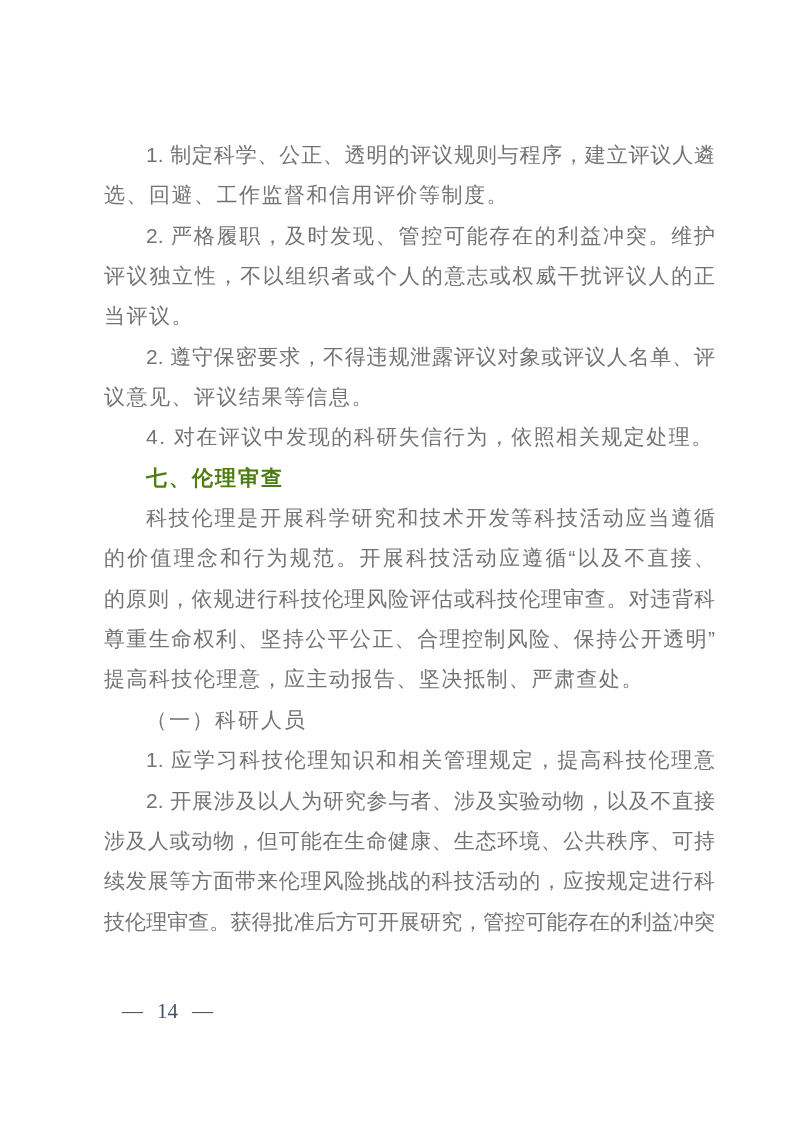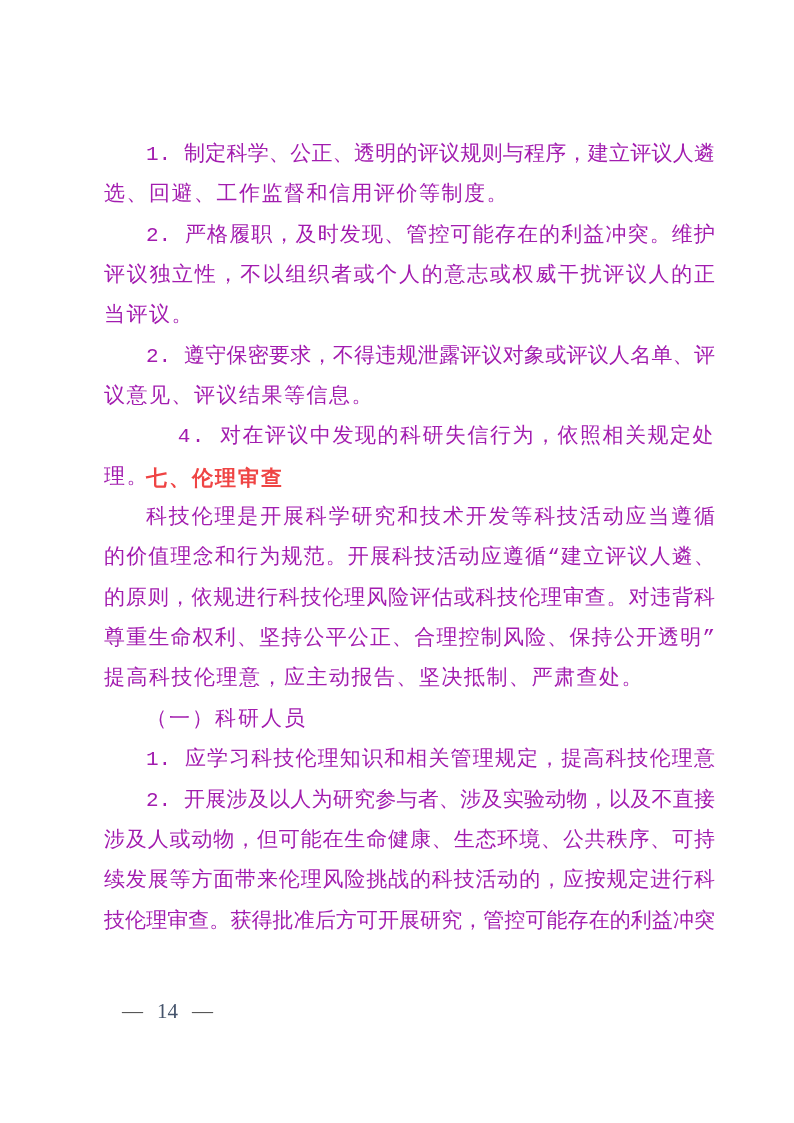--- a/index.html
+++ b/index.html
@@ -16,39 +16,39 @@
   }
   .doc-body {
     position: absolute;
     left: 104px;
     top: 135px;
     width: 611px;
   }
   .line {
     height: 40.35px;
     line-height: 40.35px;
-    font-family: Liberation Mono, monospace;
+    font-family: Liberation Sans, sans-serif;
     font-size: 21px;
-    color: #a21caf;
+    color: #737373;
     overflow: visible;
   }
   .line.p-start { text-indent: 2em; }
   .line.full {
     text-align: justify;
     text-align-last: justify;
   }
   .line.p-end {
     text-align: right;
     text-align-last: left;
     letter-spacing: 1.5px;
   }
   .line.heading {
     font-family: "Liberation Sans", "DejaVu Sans", sans-serif;
     font-weight: bold;
-    color: #ef4444;
+    color: #4d7c0f;
     letter-spacing: 2px;
   }
   .line.subheading {
     letter-spacing: 2px;
   }
   .footer {
     position: absolute;
     left: 122px;
     top: 996px;
     height: 30px;
@@ -71,21 +71,21 @@
     <div class="line p-start full">1. 制定科学、公正、透明的评议规则与程序，建立评议人遴</div>
     <div class="line p-end">选、回避、工作监督和信用评价等制度。</div>
     <div class="line p-start full">2. 严格履职，及时发现、管控可能存在的利益冲突。维护</div>
     <div class="line full">评议独立性，不以组织者或个人的意志或权威干扰评议人的正</div>
     <div class="line p-end">当评议。</div>
     <div class="line p-start full">2. 遵守保密要求，不得违规泄露评议对象或评议人名单、评</div>
     <div class="line p-end">议意见、评议结果等信息。</div>
     <div class="line p-start p-end">4. 对在评议中发现的科研失信行为，依照相关规定处理。</div>
     <div class="line p-start p-end heading">七、伦理审查</div>
     <div class="line p-start full">科技伦理是开展科学研究和技术开发等科技活动应当遵循</div>
-    <div class="line full">的价值理念和行为规范。开展科技活动应遵循“建立评议人遴、</div>
+    <div class="line full">的价值理念和行为规范。开展科技活动应遵循“以及不直接、</div>
     <div class="line full">的原则，依规进行科技伦理风险评估或科技伦理审查。对违背科</div>
     <div class="line full">尊重生命权利、坚持公平公正、合理控制风险、保持公开透明”</div>
     <div class="line p-end">提高科技伦理意，应主动报告、坚决抵制、严肃查处。</div>
     <div class="line p-start p-end subheading">（一）科研人员</div>
     <div class="line p-start full">1. 应学习科技伦理知识和相关管理规定，提高科技伦理意</div>
     <div class="line p-start full">2. 开展涉及以人为研究参与者、涉及实验动物，以及不直接</div>
     <div class="line full">涉及人或动物，但可能在生命健康、生态环境、公共秩序、可持</div>
     <div class="line full">续发展等方面带来伦理风险挑战的科技活动的，应按规定进行科</div>
     <div class="line full">技伦理审查。获得批准后方可开展研究，管控可能存在的利益冲突</div>
   </div>

